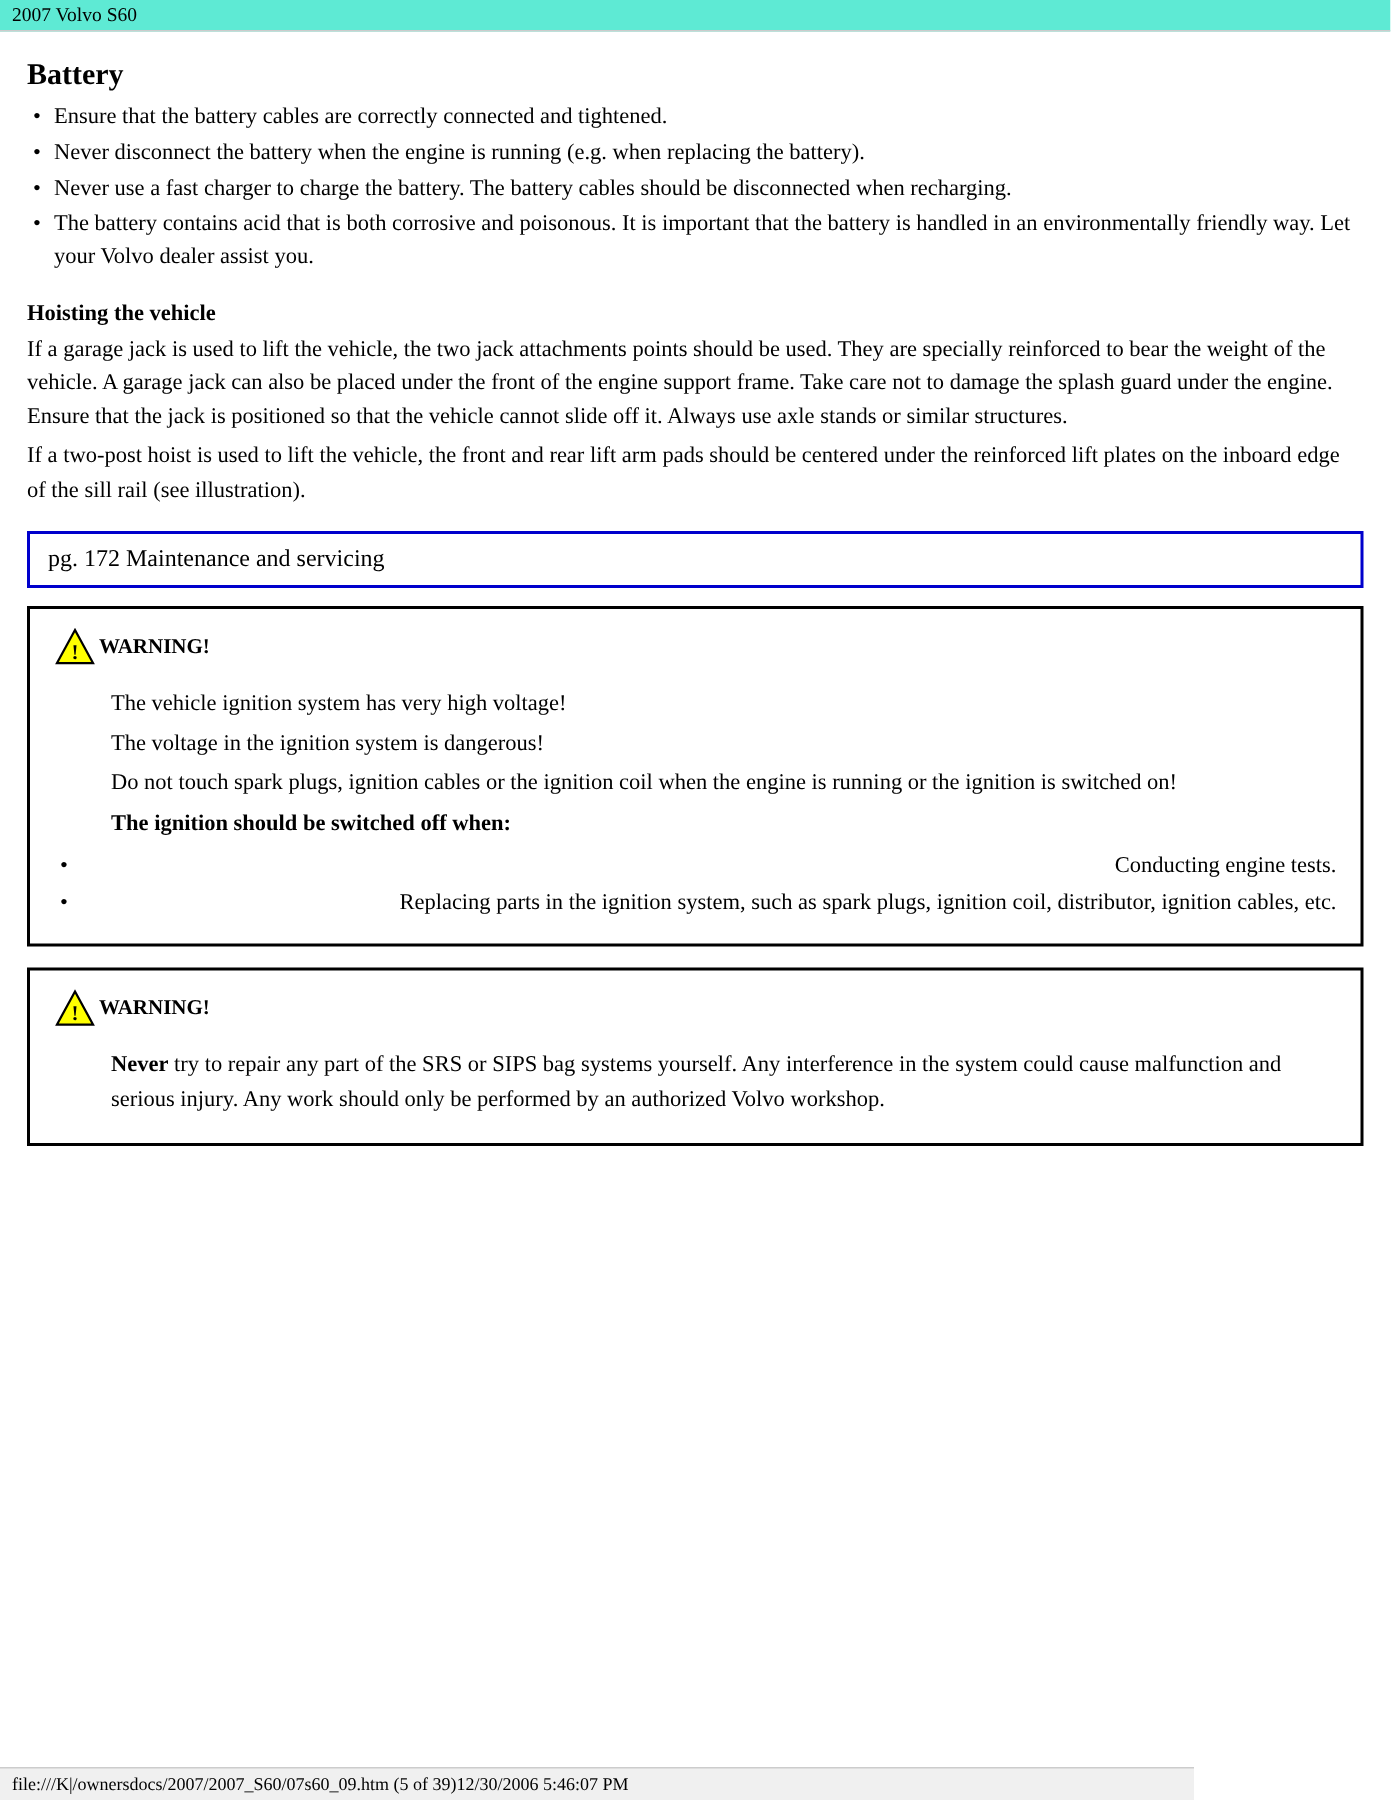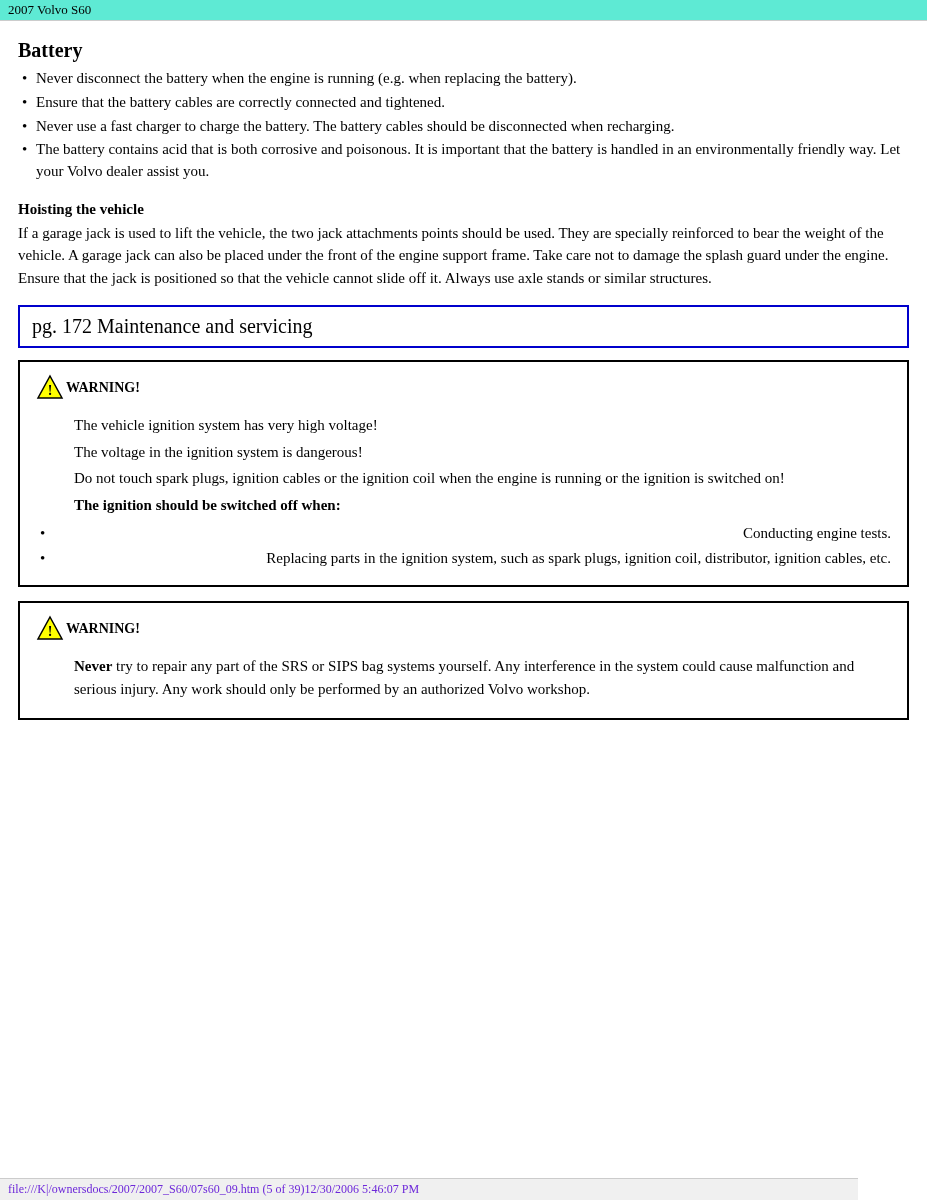--- a/index.html
+++ b/index.html
@@ -51,21 +51,21 @@
       margin-bottom: 4px;
     }
     .hoisting-text {
       line-height: 1.5;
       margin-bottom: 4px;
     }
     .page-ref-box {
       border: 2px solid #0000cc;
       padding: 8px 12px;
       margin: 16px 0 12px 0;
-      font-size: 20px;
+      font-size: 16px;
       color: #000;
     }
     .working-title {
       font-weight: bold;
       font-size: 20px;
       margin: 10px 0 14px 0;
     }
     .warning-box {
       border: 2px solid #000;
       padding: 12px 16px 14px 16px;
@@ -108,50 +108,51 @@
     }
     .warning-bullet-list li::before {
       content: "•";
       position: absolute;
       left: 4px;
     }
     #bottom-bar {
       position: fixed;
       bottom: 0;
       left: 0;
-      width: 858px;
+      width: 796px;
       background: #f0f0f0;
       border-top: 1px solid #ccc;
       padding: 3px 8px;
       font-size: 12px;
-      color: #6d28d9;
+      color: #000000;
     }
   </style>
 </head>
 <body>
 
 <div id="top-bar">
   <span>2007 Volvo S60</span>
 </div>
 
 <div id="main-content">
 
   <div>
     <div class="section-title">Battery</div>
     <ul class="bullet-list">
+      <li>Ensure that the battery cables are correctly connected and tightened.</li>
       <li>Never disconnect the battery when the engine is running (e.g. when replacing the battery).</li>
-      <li>Ensure that the battery cables are correctly connected and tightened.</li>
       <li>Never use a fast charger to charge the battery. The battery cables should be disconnected when recharging.</li>
       <li>The battery contains acid that is both corrosive and poisonous. It is important that the battery is handled in an environmentally friendly way. Let your Volvo dealer assist you.</li>
     </ul>
   </div>
 
   <div>
     <div class="hoisting-title">Hoisting the vehicle</div>
     <p class="hoisting-text">If a garage jack is used to lift the vehicle, the two jack attachments points should be used. They are specially reinforced to bear the weight of the vehicle. A garage jack can also be placed under the front of the engine support frame. Take care not to damage the splash guard under the engine. Ensure that the jack is positioned so that the vehicle cannot slide off it. Always use axle stands or similar structures.</p>
+    <p class="hoisting-text">If a two-post hoist is used to lift the vehicle, the front and rear lift arm pads should be centered under the reinforced lift plates on the inboard edge of the sill rail (see illustration).</p>
   </div>
 
   <div class="page-ref-box">
     <span>pg. 172 Maintenance and servicing</span>
   </div>
 
 
   <div class="warning-box">
     <div class="warning-header">
 

